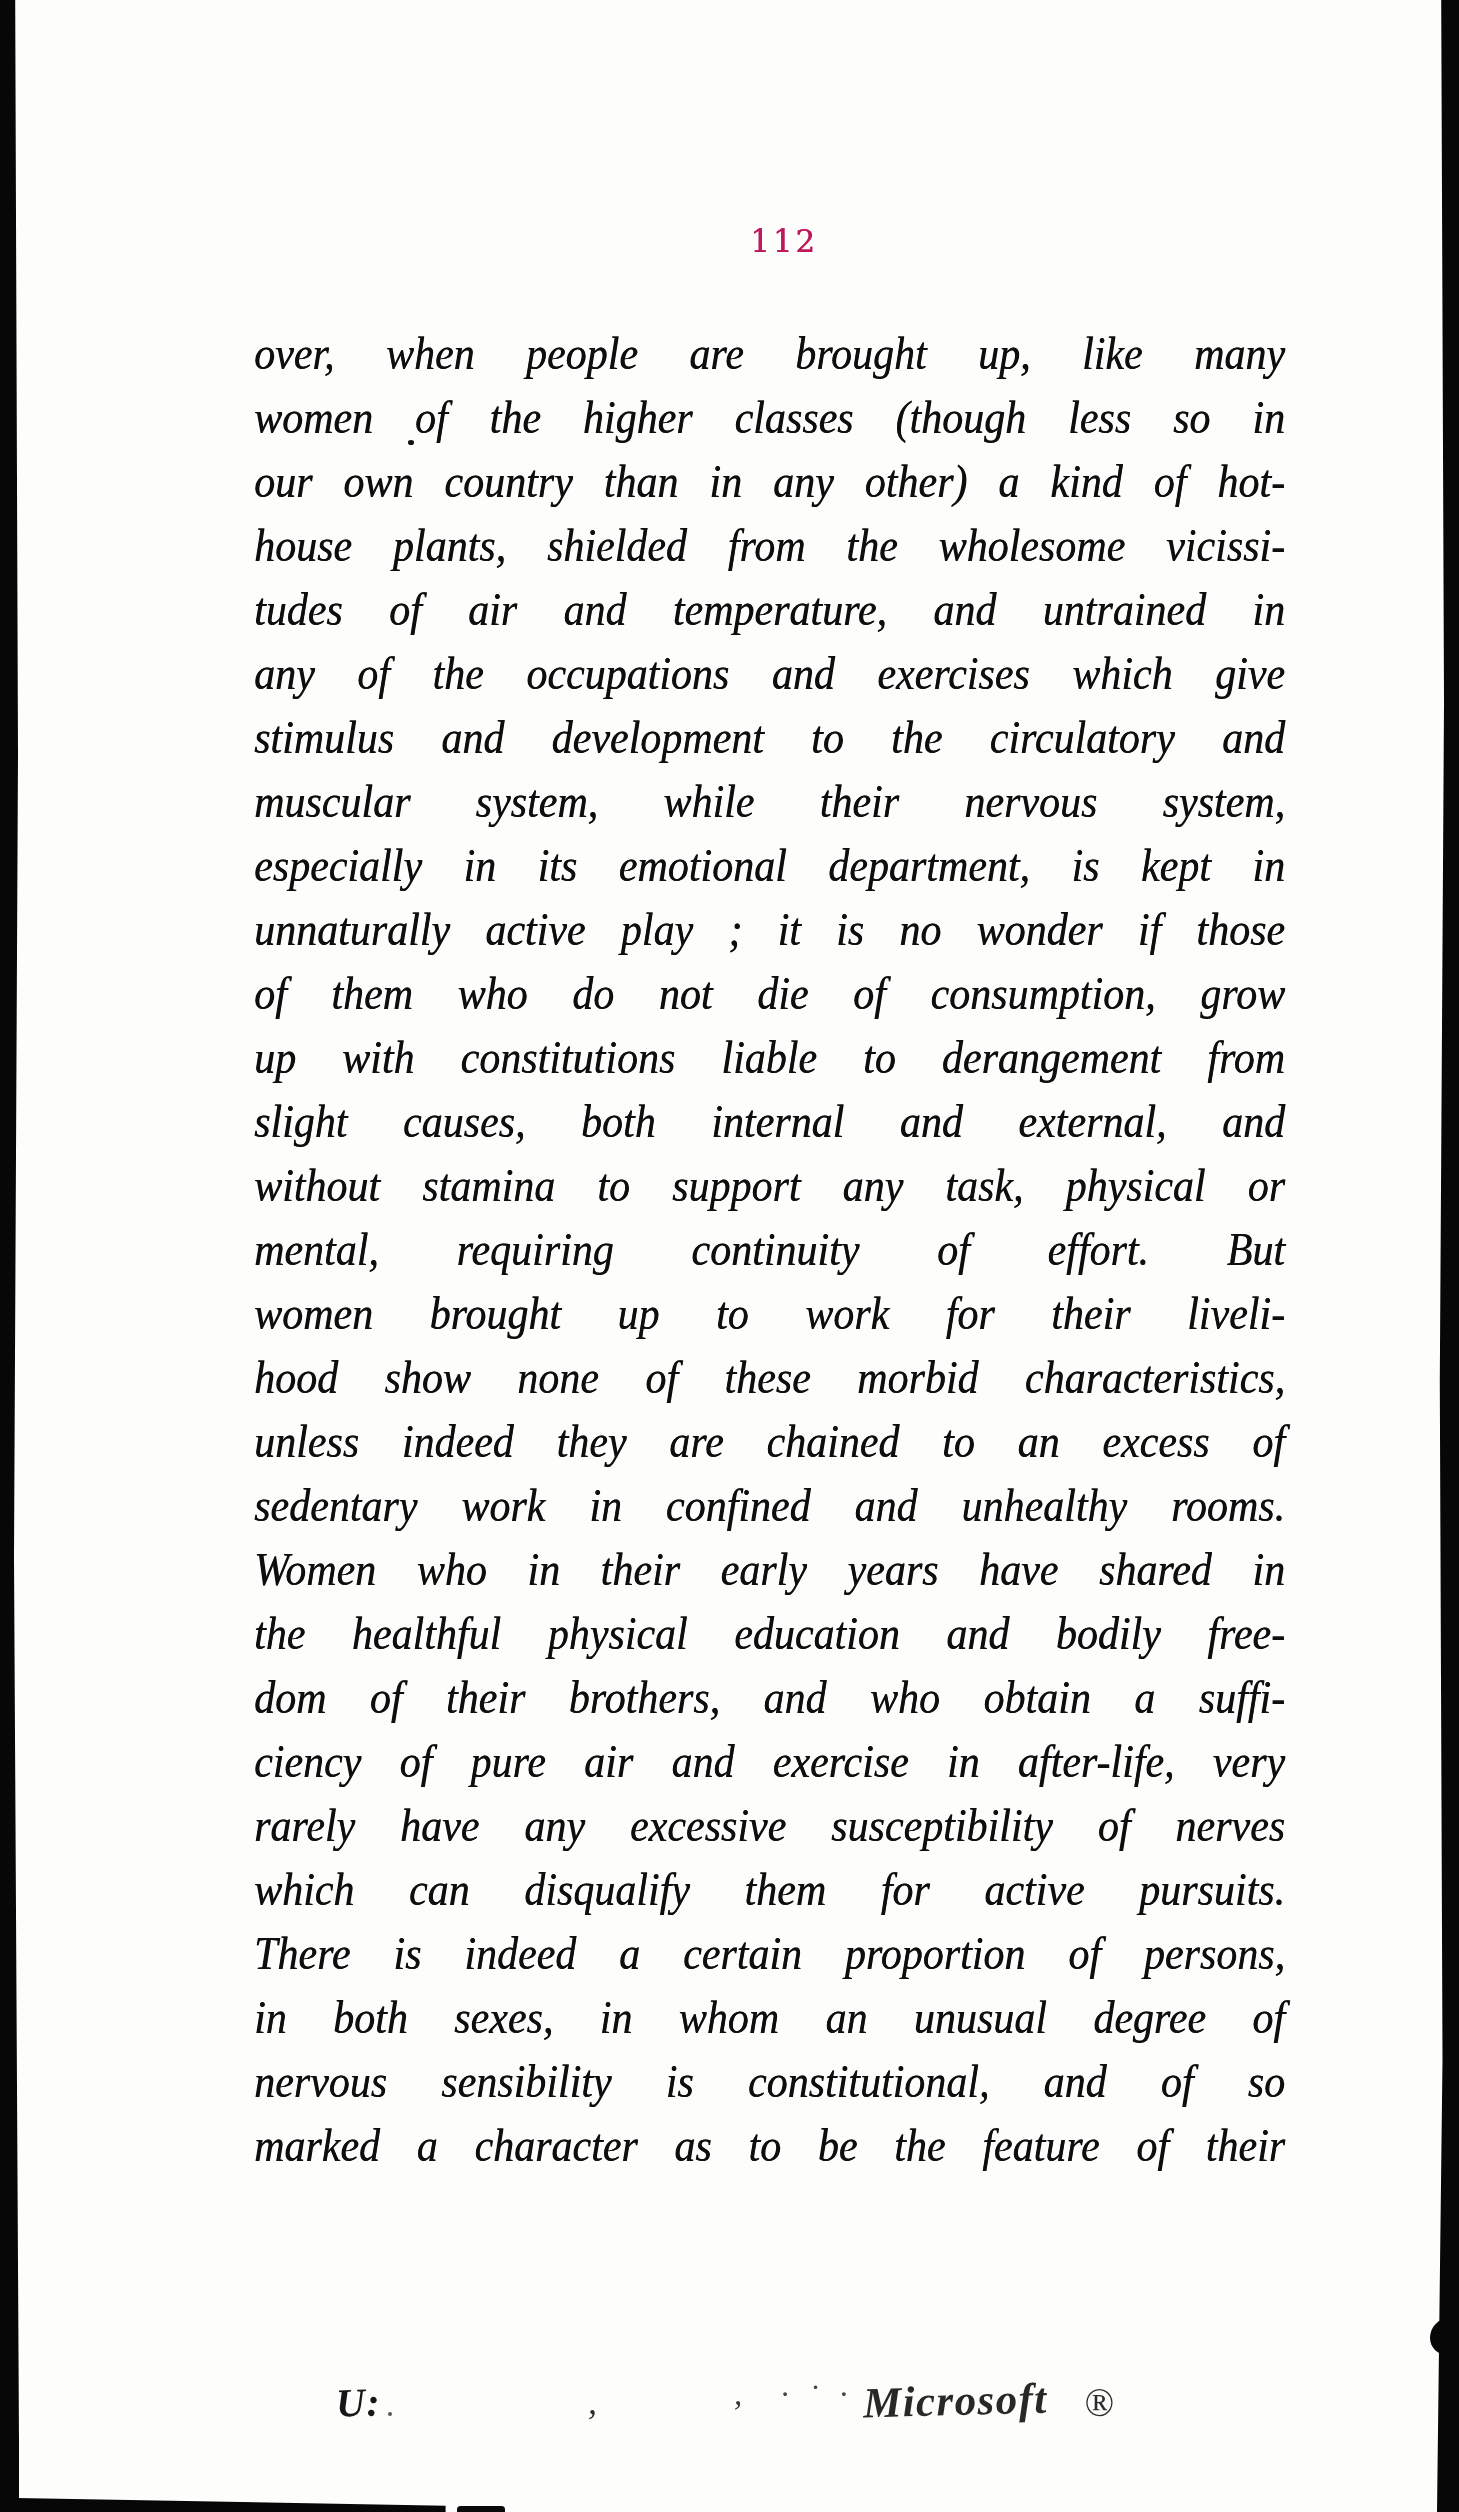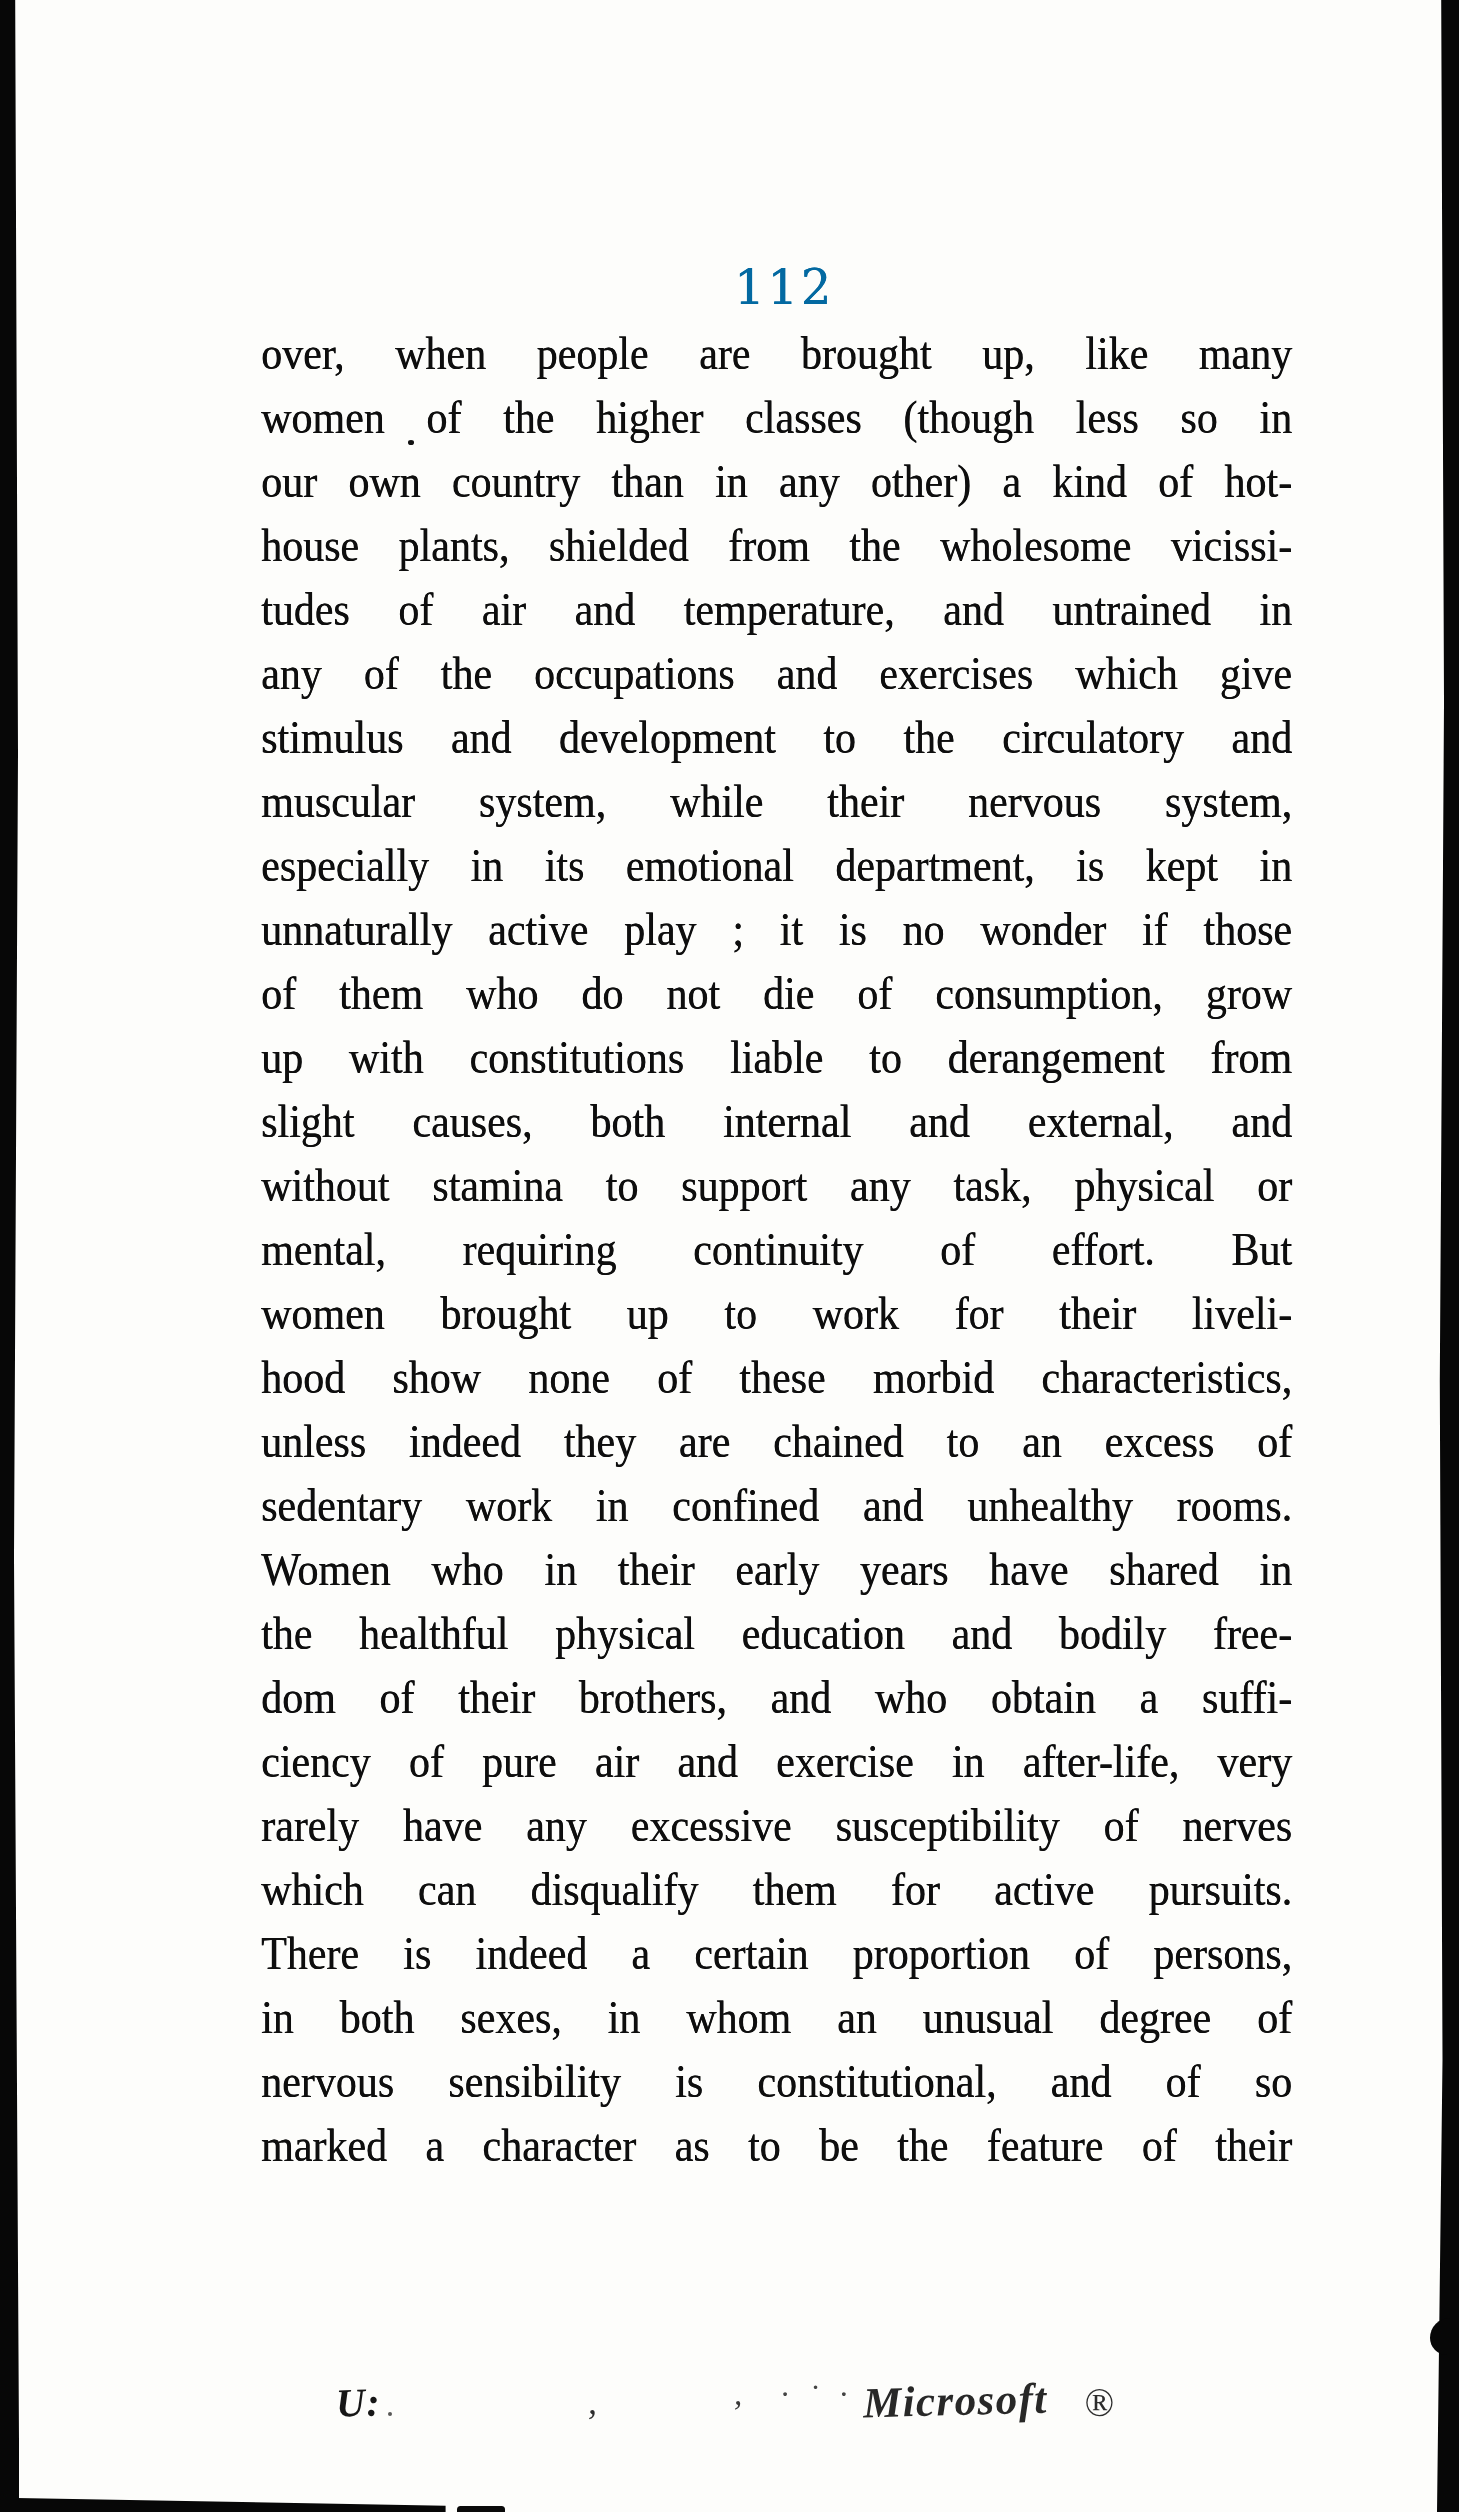--- a/index.html
+++ b/index.html
@@ -35,29 +35,28 @@
   .edge-right-blob {
     position: absolute; right: 0; top: 2318px; width: 29px; height: 37px;
     background: #070707; border-radius: 21px 0 0 18px;
   }
 
   .page-number {
     position: absolute;
     left: 784px; top: 223px;
     transform: translateX(-50%);
     font-family: "DejaVu Serif", "Liberation Serif", serif;
-    font-size: 48px; letter-spacing: 2.8px;
-    color: #0369a1;
+    font-size: 31px; letter-spacing: 2.8px;
+    color: #be185d;
     text-shadow: 0.4px 0 0 currentColor;
-    margin-top: 36px;
   }
 
   .text-block {
     position: absolute;
-    left: 261px; top: 321px; width: 1031px;
+    left: 254px; top: 321px; width: 1031px; font-style: italic;
   }
   .line {
     font-size: 42px;
     line-height: 64px;
     color: #0e0e0e;
     text-align: justify;
     text-align-last: justify;
     transform: scaleY(1.13);
     text-shadow: 0.4px 0 0 currentColor;
     white-space: normal;

